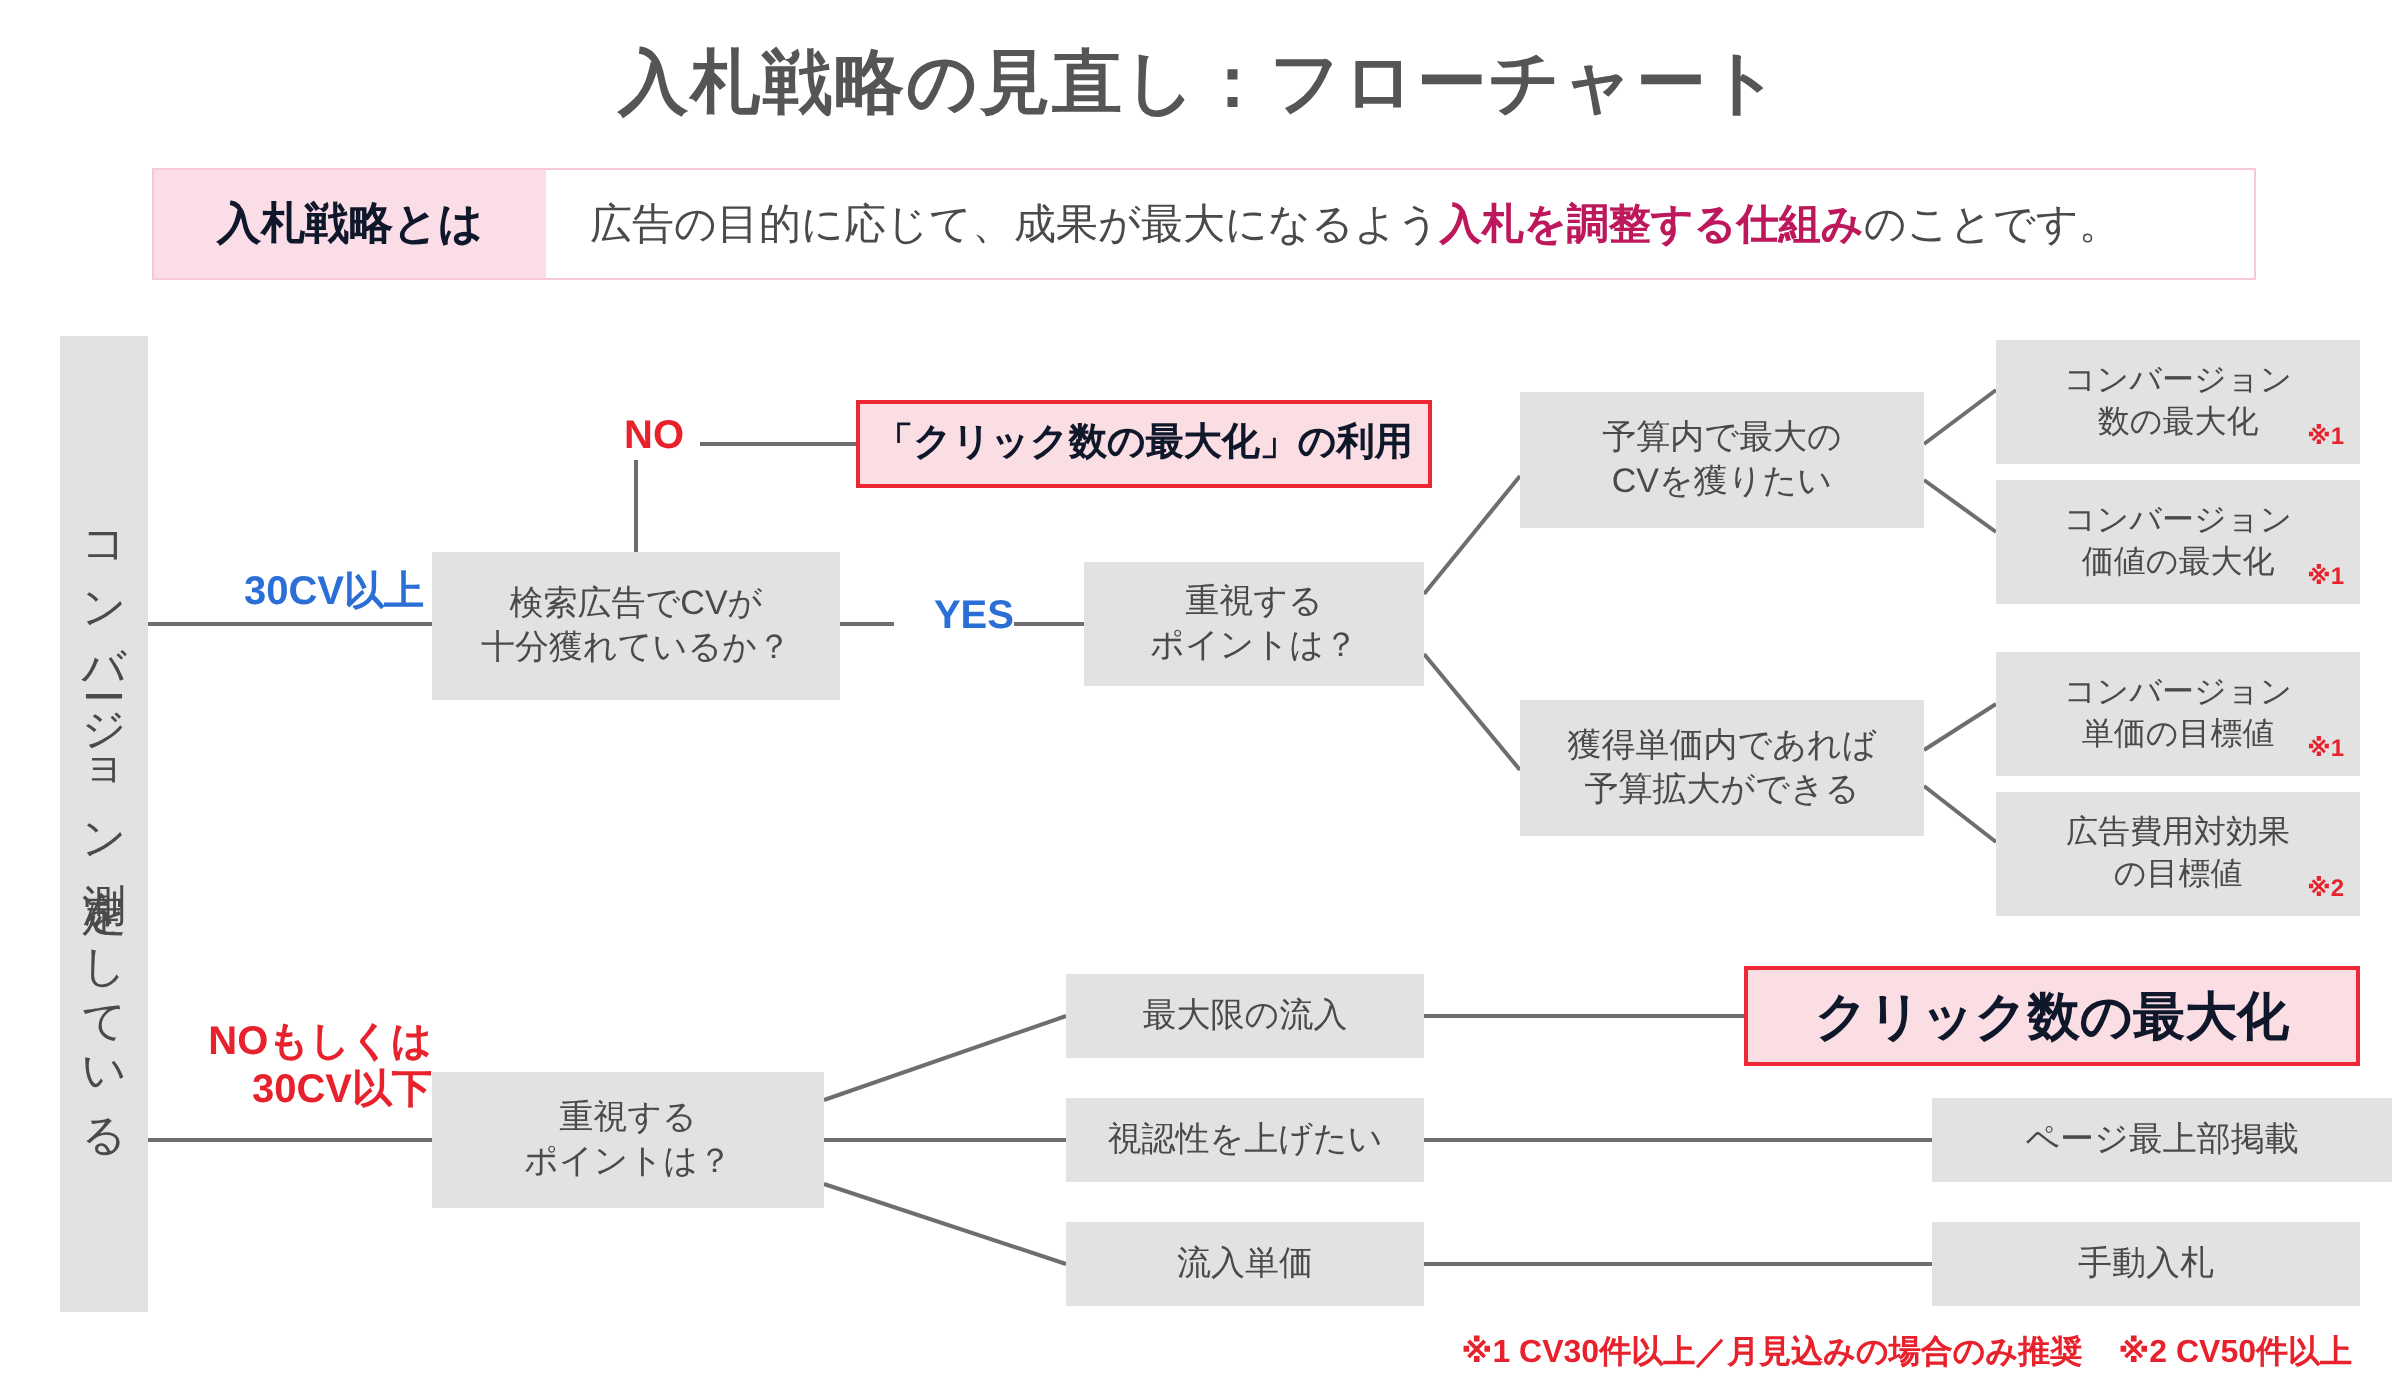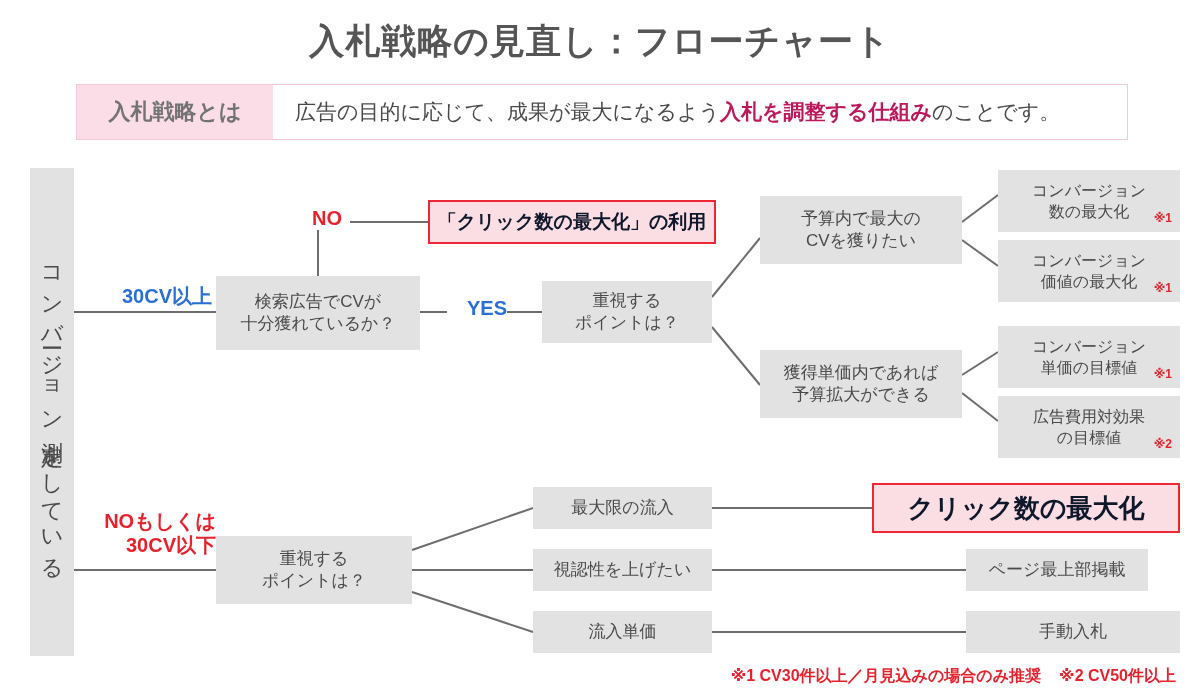--- a/index.html
+++ b/index.html
@@ -44,21 +44,21 @@
     background: #ffffff;
   }
   #banner-term {
     background: #fadde6;
     width: 196px;
     display: flex;
     align-items: center;
     justify-content: center;
     font-size: 22px;
     font-weight: bold;
-    color: #737373;
+    color: #0f172a;
     white-space: nowrap;
   }
   #banner-body {
     flex: 1;
     display: flex;
     align-items: center;
     padding-left: 22px;
     font-size: 21px;
     color: #4a4a4a;
     white-space: nowrap;
@@ -289,21 +289,21 @@
   </div>
 
   <div class="abs node" style="left:533px; top:611px; width:179px; height:42px;">
     <span>流入単価</span>
   </div>
 
   <div class="abs node pink" style="left:872px; top:483px; width:308px; height:50px; font-size:26px;">
     <span>クリック数の最大化</span>
   </div>
 
-  <div class="abs node" style="left:966px; top:549px; width:182px; height:42px;">
+  <div class="abs node" style="left:966px; top:549px; width:230px; height:42px;">
     <span>ページ最上部掲載</span>
   </div>
 
   <div class="abs node" style="left:966px; top:611px; width:214px; height:42px;">
     <span>手動入札</span>
   </div>
 
   <div class="abs" id="footnotes">
     <span>※1 CV30件以上／月見込みの場合のみ推奨</span><span>※2 CV50件以上</span>
   </div>

